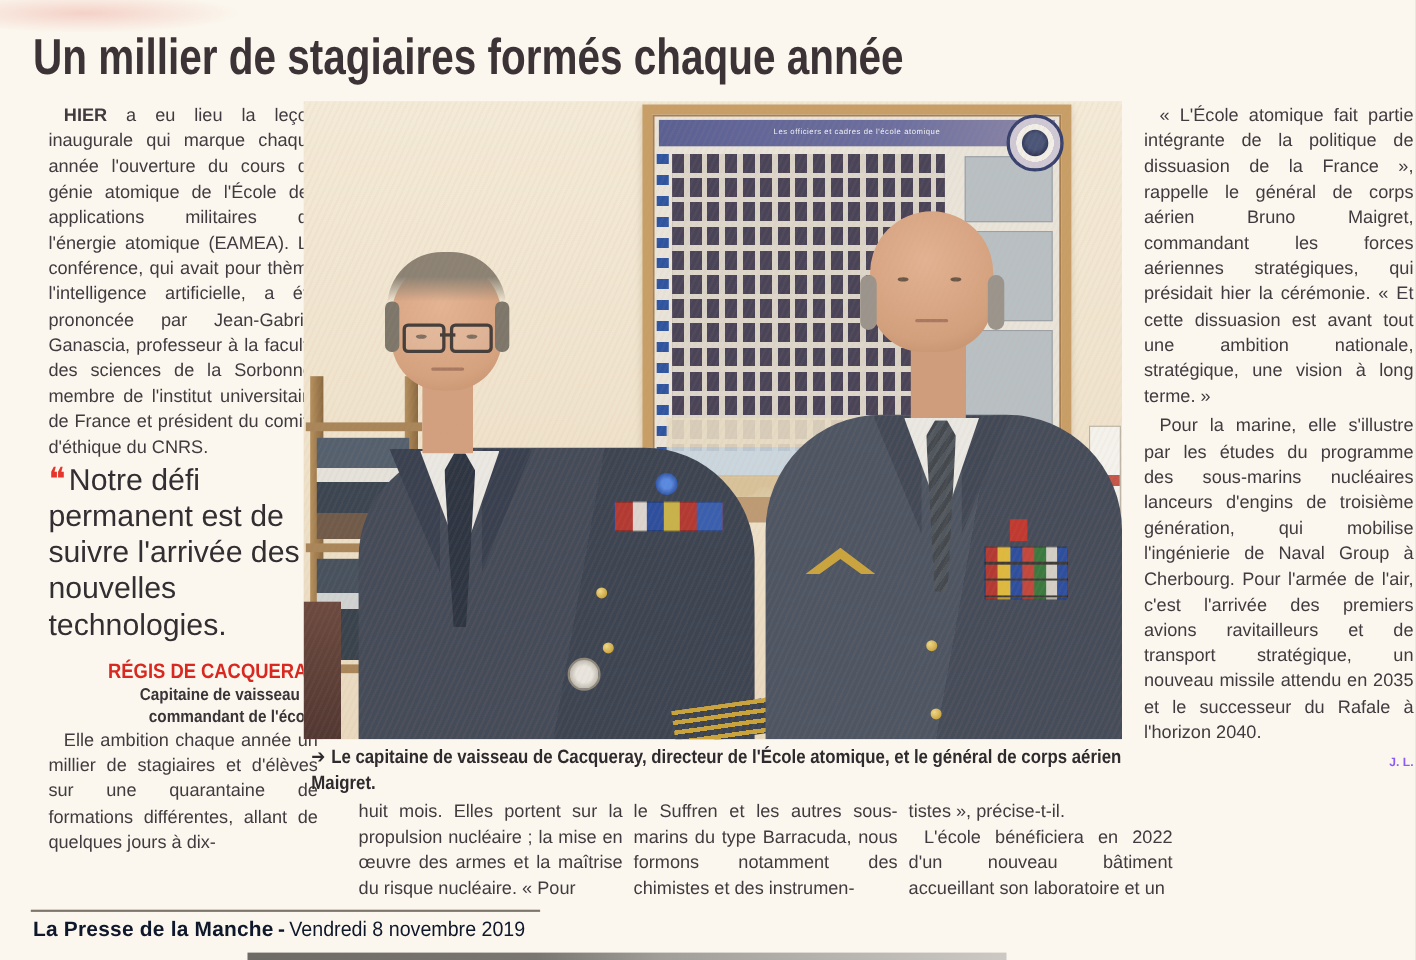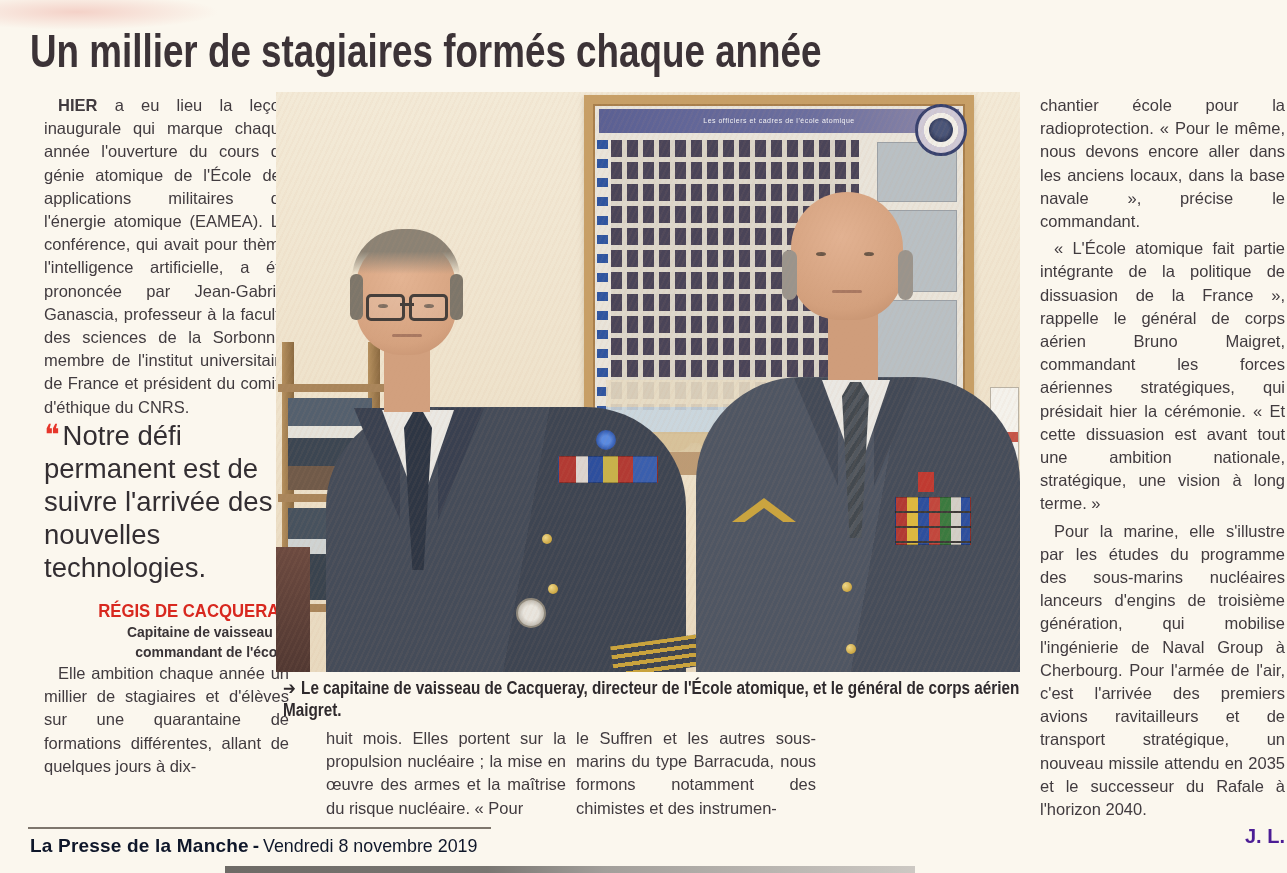--- a/index.html
+++ b/index.html
@@ -38,21 +38,21 @@
   .quote-mark{color:#e6362b; font-family:"DejaVu Sans", sans-serif; font-size:29px; margin-right:5px; letter-spacing:-2px;}
 
   
   .byline{margin-top:15px; text-align:right;}
   .byline-name{display:block; color:#d8281f; font-weight:bold; font-size:19px;
     transform:scaleX(.88); transform-origin:right center; white-space:nowrap;}
   .byline-role{display:block; font-weight:bold; font-size:15.5px; line-height:20px; color:#3a3437;
     transform:scaleX(.9); transform-origin:right center; white-space:nowrap;}
   .after-byline{margin-top:24px;}
 
-  .signature{margin-top:16px; text-align:right; font-weight:bold; font-size:20px; color:#4c1d95;}
+  .signature{margin-top:16px; text-align:right; font-weight:bold; font-size:11px; color:#8b5cf6;}
 
   
   .caption{position:absolute; left:283px; top:677px; width:744px; overflow:visible;}
   .caption-inner{display:block; width:852px; transform:scaleX(.873); transform-origin:left top;
     font-size:17.5px; line-height:22px; font-weight:bold; color:#2f2a2d; text-align:left;}
   .caption-arrow{margin-right:6px; font-family:"DejaVu Sans", sans-serif;}
 
   
   .footer-rule{position:absolute; left:28px; top:827px; width:463px; height:2px; background:#7e766d;}
   .footer{position:absolute; left:30px; top:835px; font-size:19px; color:#0f172a; white-space:nowrap;}
@@ -278,23 +278,26 @@
   <div class="caption">
     <span class="caption-inner"><span class="caption-arrow">➔</span><span>Le capitaine de vaisseau de Cacqueray, directeur de l'École atomique, et le général de corps aérien Maigret.</span></span>
   </div>
 
   <div class="textcol bcol bcol1">
     <p>huit mois. Elles portent sur la propulsion nucléaire ; la mise en œuvre des armes et la maîtrise du risque nucléaire. « Pour</p>
   </div>
   <div class="textcol bcol bcol2">
     <p>le Suffren et les autres sous-marins du type Barracuda, nous formons notamment des chimistes et des instrumen-</p>
   </div>
+  <div class="textcol bcol bcol3">
+    <p>tistes », précise-t-il.</p>
+    <p class="indent">L'école bénéficiera en 2022 d'un nouveau bâtiment accueillant son laboratoire et un</p>
+  </div>
 
   <div class="textcol col-right">
-    <p>chantier école pour la radioprotection. « Pour le même, nous devons encore aller dans les anciens locaux, dans la base navale », précise le commandant.</p>
     <p class="indent">« L'École atomique fait partie intégrante de la politique de dissuasion de la France », rappelle le général de corps aérien Bruno Maigret, commandant les forces aériennes stratégiques, qui présidait hier la cérémonie. « Et cette dissuasion est avant tout une ambition nationale, stratégique, une vision à long terme. »</p>
     <p class="indent">Pour la marine, elle s'illustre par les études du programme des sous-marins nucléaires lanceurs d'engins de troisième génération, qui mobilise l'ingénierie de Naval Group à Cherbourg. Pour l'armée de l'air, c'est l'arrivée des premiers avions ravitailleurs et de transport stratégique, un nouveau missile attendu en 2035 et le successeur du Rafale à l'horizon 2040.</p>
     <p class="signature">J. L.</p>
   </div>
 
   <div class="footer-rule"></div>
   <div class="footer">
     <span class="paper-name">La Presse de la Manche</span><span class="footer-sep">-</span><span class="footer-date">Vendredi 8 novembre 2019</span>
   </div>
 

